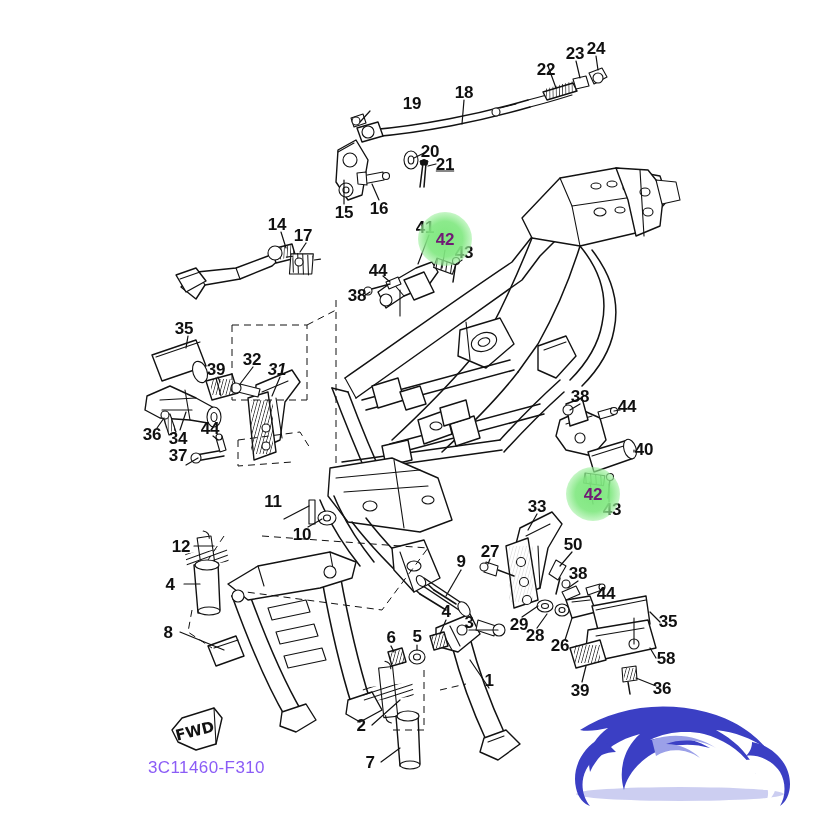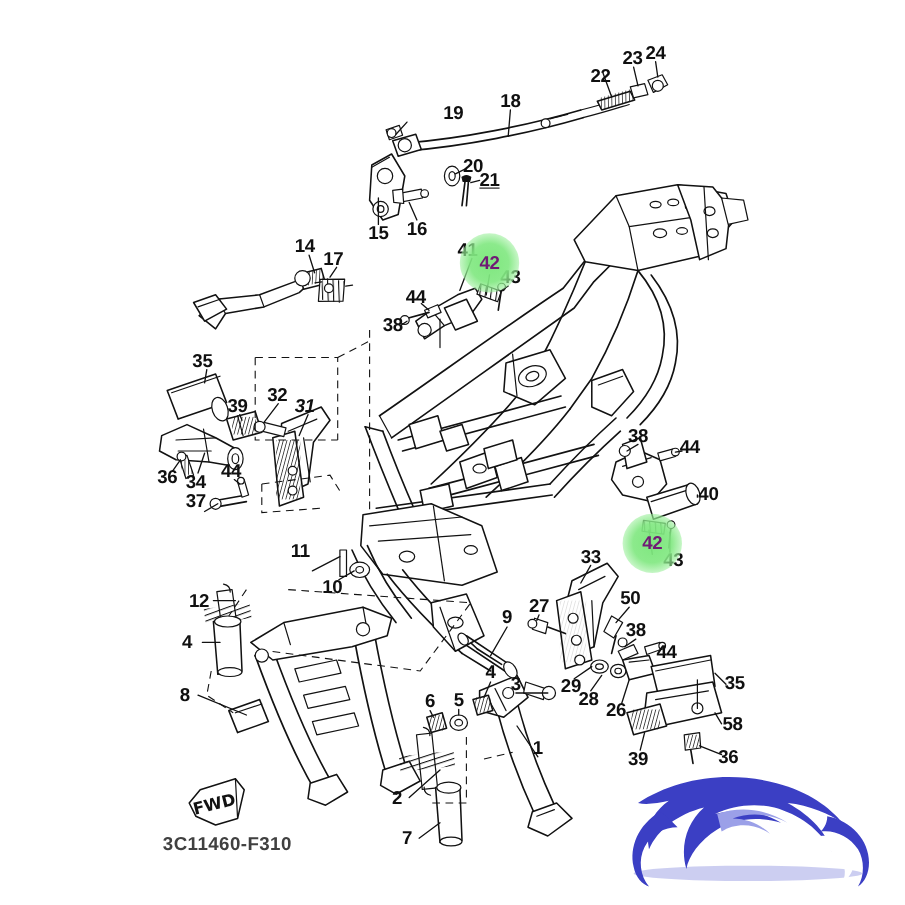--- a/index.html
+++ b/index.html
@@ -51,22 +51,22 @@
         rgba(255,255,255,0) 100%);
     z-index:5;
     pointer-events:none;
   }
   
   #partno{
     position:absolute;
     left:148px; top:758px;
     font-family:"Liberation Sans", sans-serif;
     font-size:17px;
-    font-weight:bold;
-    color:#404040;
+    font-weight:normal;
+    color:#8b5cf6;
     letter-spacing:0.4px;
   }
   
   #logo{
     position:absolute;
     left:540px; top:682px;
     width:270px; height:132px;
   }
   #logo-text{
     position:absolute;

